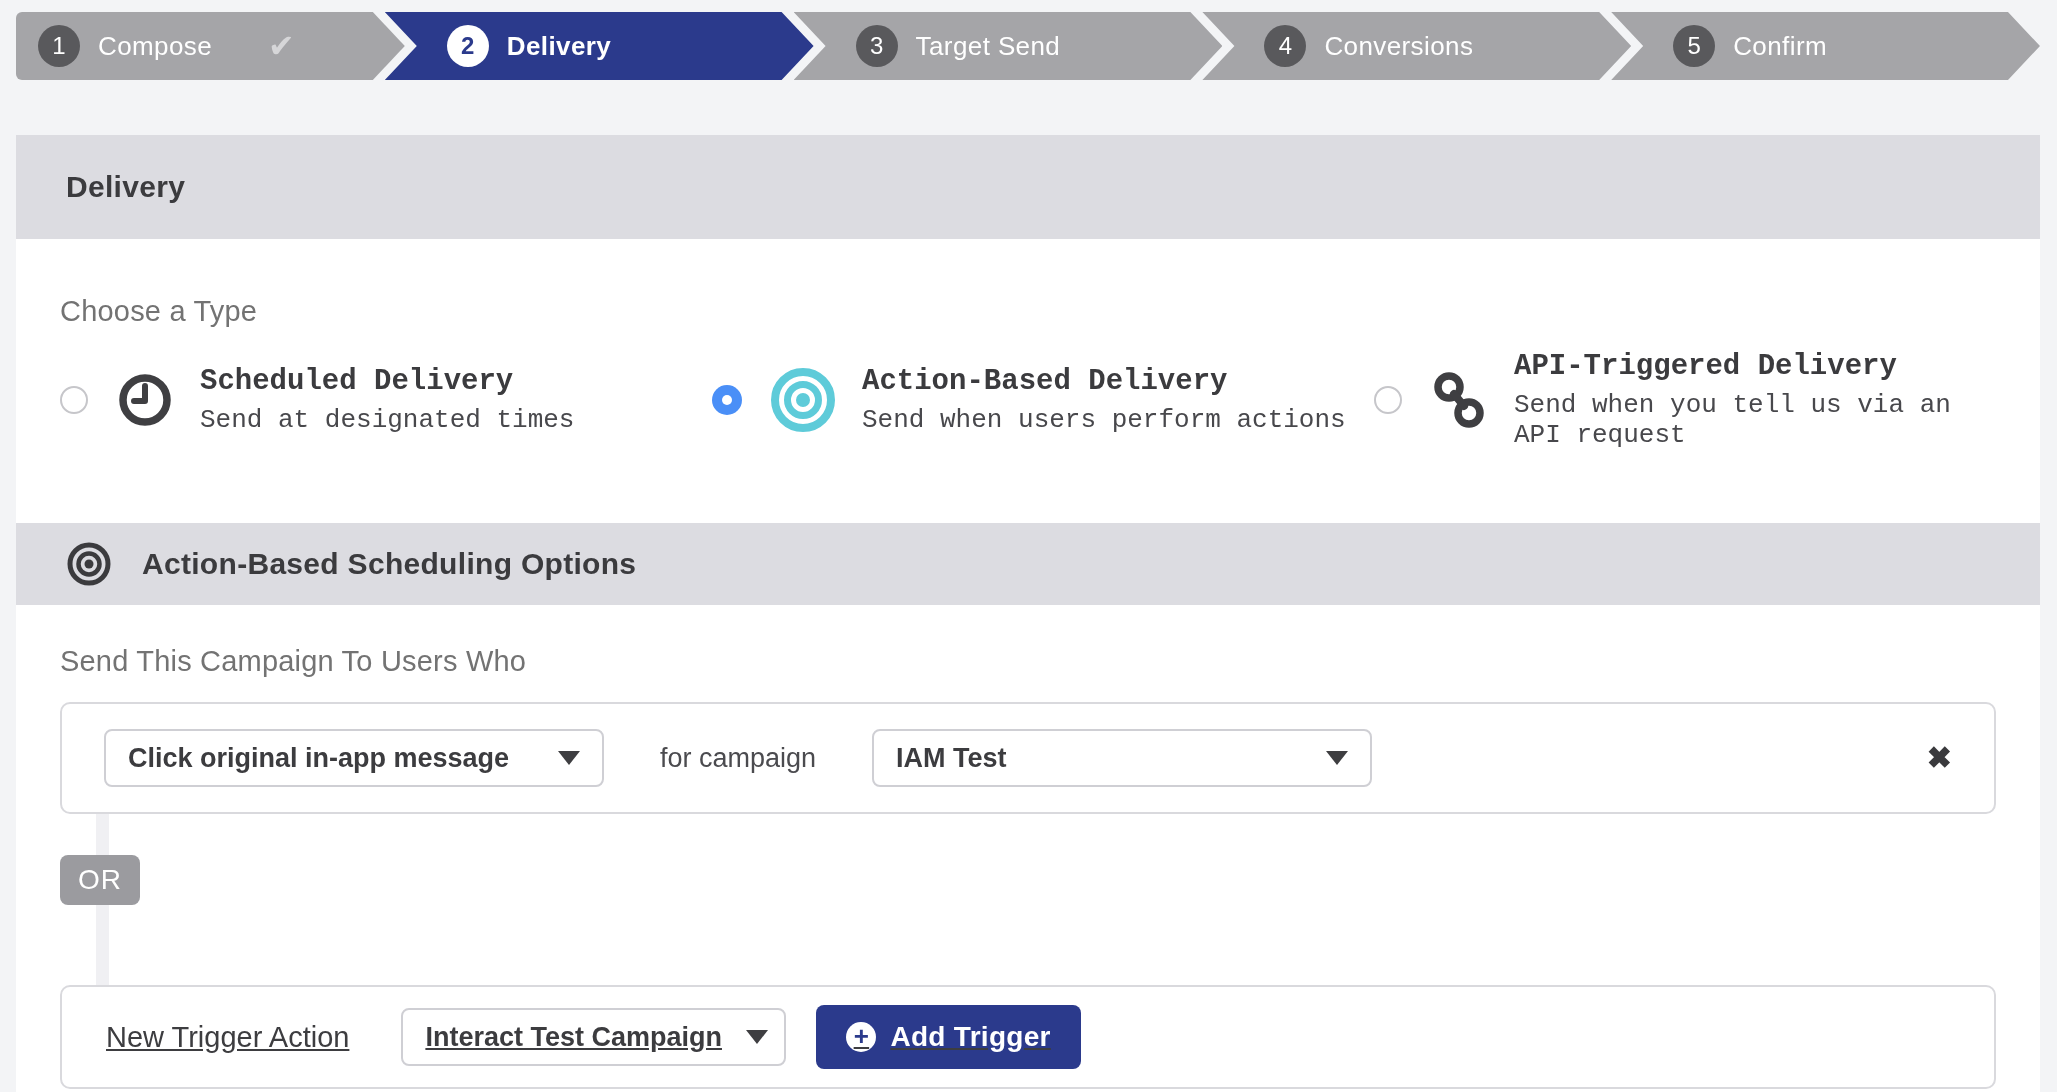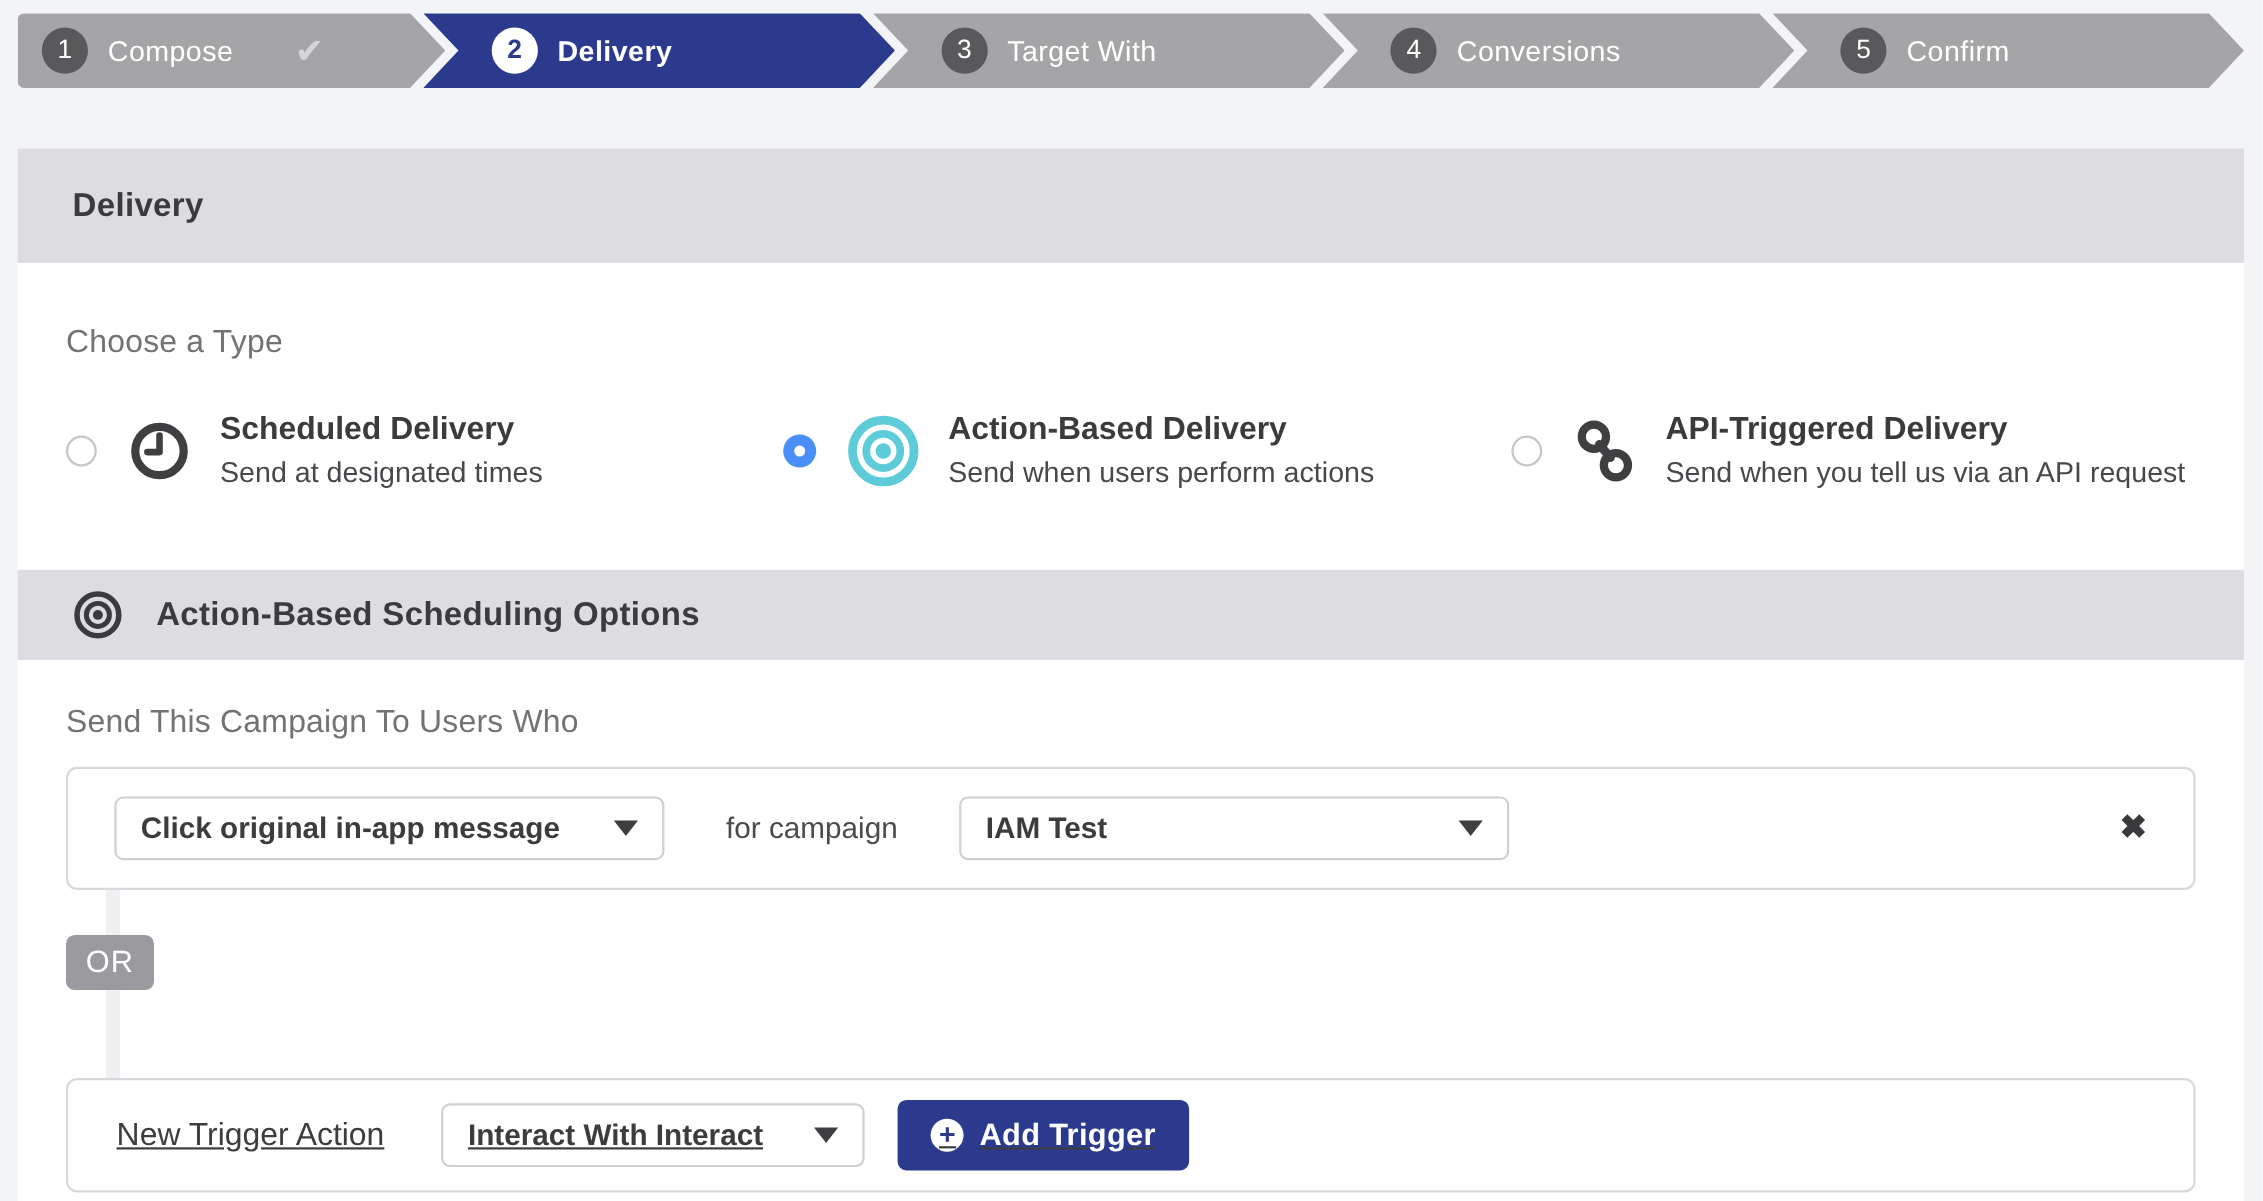--- a/index.html
+++ b/index.html
@@ -44,21 +44,21 @@
   .panel { margin:55px 17px 0 16px; background:#fff; height:957px; }
   .band { background:#dcdce1; display:flex; align-items:center; padding-left:50px; }
   .band1 { height:104px; }
   .band2 { height:82px;margin-top:16px; }
   .band-title { font-size:30px; font-weight:700; color:#3b3b3e; letter-spacing:.3px; }
   .band2 .band-title { margin-left:30px; }
 
   .section1 { padding:56px 44px 57px; }
   .section-label { font-size:29px; color:#737373; letter-spacing:.2px; }
 
-  .options { display:grid; grid-template-columns:652px 662px 1fr; margin-top:46px; }
+  .options { display:grid; grid-template-columns:652px 662px 1fr; margin-top:22px;font-family:Liberation Mono, monospace; }
   .option { display:flex; align-items:center; }
   .radio {
     width:28px; height:28px; border-radius:50%;
     border:2.5px solid #c6c6ca; background:#fff; flex:none; cursor:pointer;
   }
   .radio-selected {
     border:none; width:30px; height:30px; background:#4a8ff7; position:relative;
   }
   .radio-selected::after {
     content:""; position:absolute; width:10px; height:10px;
@@ -138,21 +138,21 @@
     <span class="step-circle">
       <span>2</span>
     </span>
     <span class="step-label">Delivery</span>
   </div>
 
   <div class="step step-notched">
     <span class="step-circle">
       <span>3</span>
     </span>
-    <span class="step-label">Target With</span>
+    <span class="step-label">Target Send</span>
   </div>
 
   <div class="step step-notched">
     <span class="step-circle">
       <span>4</span>
     </span>
     <span class="step-label">Conversions</span>
   </div>
 
   <div class="step step-notched">
@@ -250,21 +250,21 @@
     </div>
 
     <div class="connector">
       <div class="connector-line"></div>
       <div class="or-badge">OR</div>
     </div>
 
     <div class="trigger-card card2">
       <span class="new-trigger-label">New Trigger Action</span>
       <div class="select select3">
-        <span class="select-value">Interact With Interact</span>
+        <span class="select-value">Interact Test Campaign</span>
         <span class="caret"></span>
       </div>
       <button class="add-trigger-btn">
         <span class="plus-circle">+</span>
         <span>Add Trigger</span>
       </button>
     </div>
 
   </div>
 </div>

